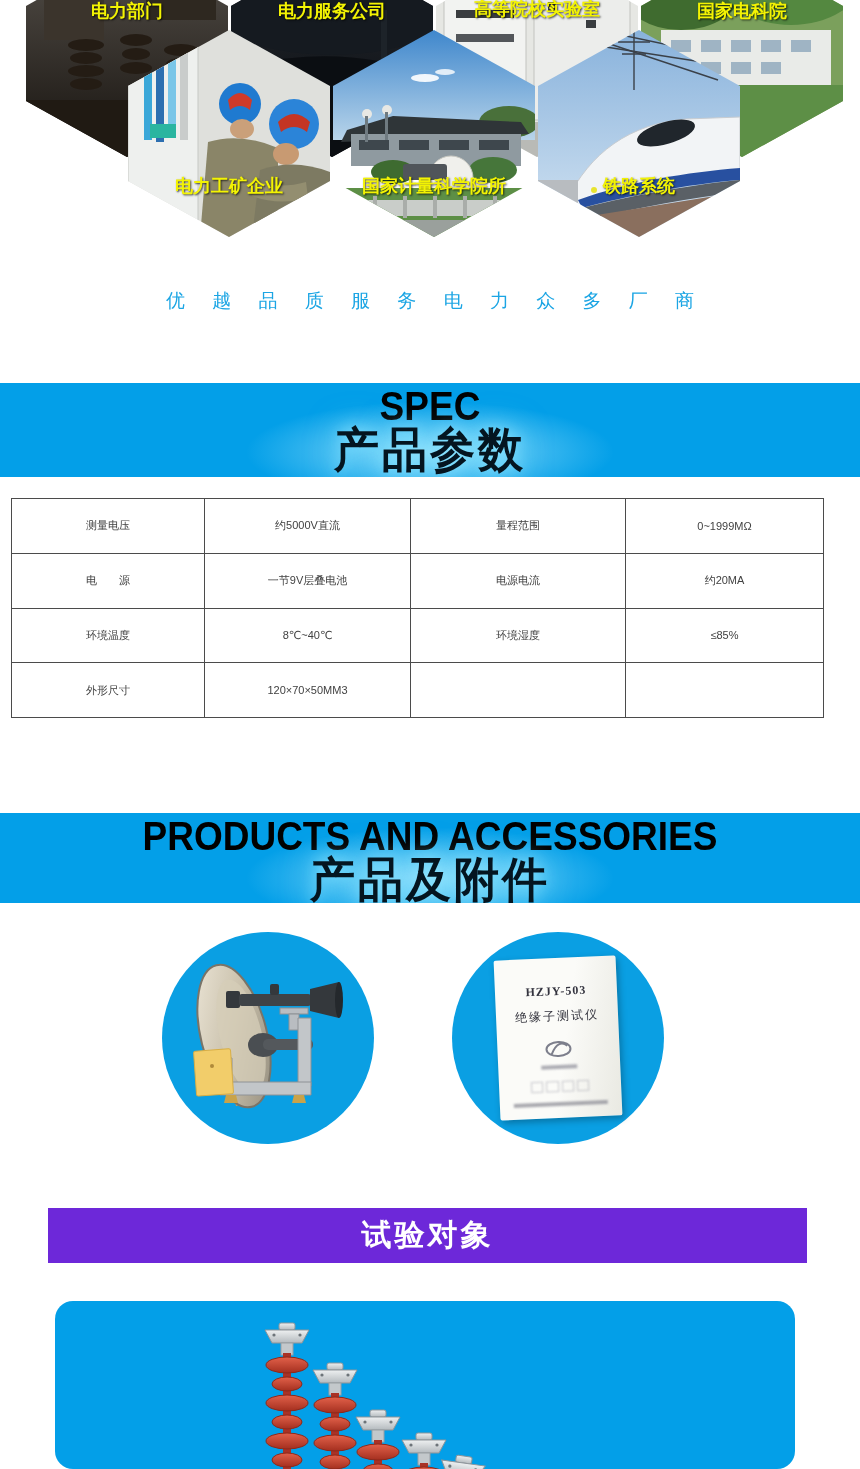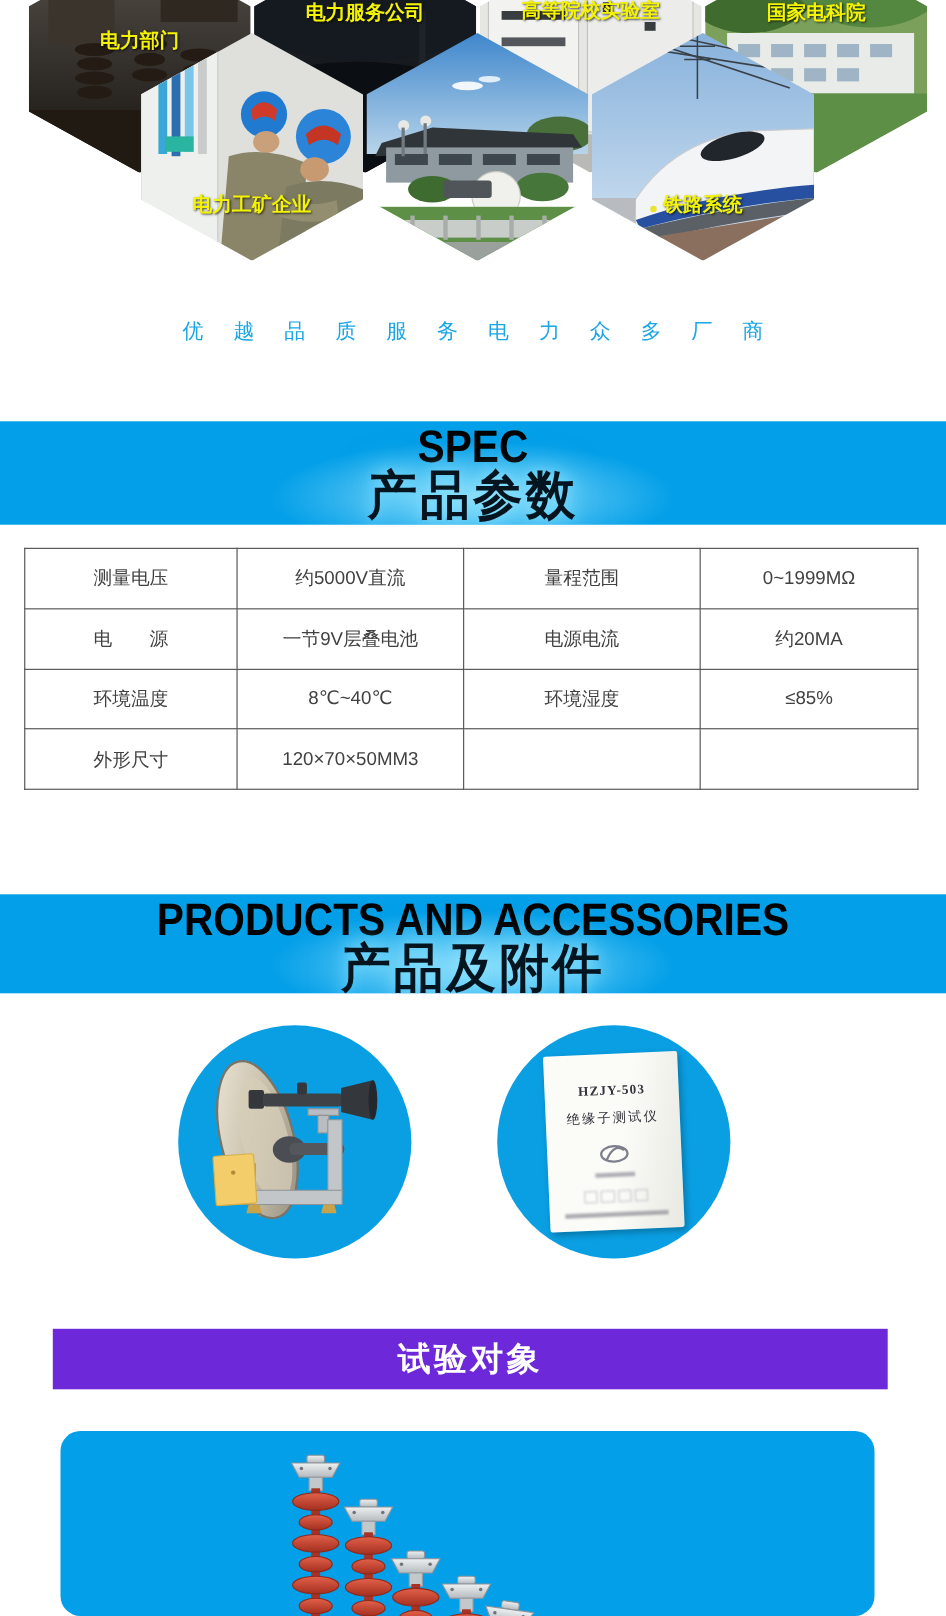--- a/index.html
+++ b/index.html
@@ -9,21 +9,21 @@
   
   .hero{position:absolute;top:0;left:0;width:860px;height:238px;overflow:hidden;}
   .hex{position:absolute;width:202px;height:207px;
        clip-path:polygon(50% 0,100% 27%,100% 73%,50% 100%,0 73%,0 27%);}
   .hex svg{width:100%;height:100%;display:block;}
   .hex-r1-1{left:26px;top:-50px;} .hex-r1-2{left:231px;top:-50px;}
   .hex-r1-3{left:436px;top:-50px;} .hex-r1-4{left:641px;top:-50px;}
   .hex-r2-1{left:128px;top:30px;} .hex-r2-2{left:333px;top:30px;} .hex-r2-3{left:538px;top:30px;}
   .hex-label{position:absolute;width:220px;text-align:center;font-size:18px;font-weight:bold;
        color:#f3f303;text-shadow:1px 1px 2px rgba(0,0,0,.75);white-space:nowrap;z-index:5;}
-  .lab-r1-1{left:17px;top:-1px;margin-top:26px;} .lab-r1-2{left:222px;top:-1px;}
+  .lab-r1-1{left:17px;top:-1px;} .lab-r1-2{left:222px;top:-1px;}
   .lab-r1-3{left:427px;top:-3px;} .lab-r1-4{left:632px;top:-1px;}
   .lab-r2-1{left:119px;top:174px;} .lab-r2-2{left:324px;top:174px;} .lab-r2-3{left:529px;top:174px;}
 
   
   .tagline{position:absolute;top:288px;left:0;width:860px;text-align:center;
        color:#1ba5e4;font-size:19px;letter-spacing:11px;text-indent:11px;}
 
   
   .banner{position:absolute;left:0;width:860px;background:#039fe8;overflow:hidden;text-align:center;}
   #spec-banner{top:383px;height:94px;}
@@ -31,22 +31,22 @@
   .banner-glow{position:absolute;left:50%;bottom:-30px;width:400px;height:110px;transform:translateX(-50%);
        background:radial-gradient(ellipse at center,rgba(175,236,255,.8) 0%,rgba(175,236,255,0) 65%);pointer-events:none;}
   .banner-en{display:inline-block;margin-top:5px;font-size:37px;font-weight:900;color:#000;
        line-height:1.05;transform:scaleY(1.12);letter-spacing:0px;}
   .banner-cn{display:inline-block;font-size:45px;font-weight:900;color:#041520;line-height:1.0;
        letter-spacing:3px;transform:scaleY(1.06);
        text-shadow:0 0 14px rgba(135,228,255,.95),0 0 32px rgba(135,228,255,.55);}
   .banner-inner{position:relative;z-index:2;}
 
   
-  #spec-table{position:absolute;top:498px;left:22px;width:812px;height:220px;border-collapse:collapse;
-       table-layout:fixed;font-size:17px;color:#414141;background:#fff;}
+  #spec-table{position:absolute;top:498px;left:11px;width:812px;height:220px;border-collapse:collapse;
+       table-layout:fixed;font-size:11px;color:#414141;background:#fff;}
   #spec-table td{border:1px solid #4b4b4b;text-align:center;vertical-align:middle;padding:0;height:43px;}
 
   
   .product-circle{position:absolute;top:932px;width:212px;height:212px;border-radius:50%;background:#0a9fe3;}
   #device-circle{left:162px;} #manual-circle{left:452px;}
   .device-svg{position:absolute;left:0;top:0;width:212px;height:212px;}
   .manual{position:absolute;left:50%;top:50%;width:122px;height:160px;
        transform:translate(-50%,-50%) rotate(-2.5deg);
        background:linear-gradient(100deg,#fbfbf8 55%,#e9e9e2);border-radius:2px;
        box-shadow:2px 3px 7px rgba(0,0,0,.28);text-align:center;}
@@ -243,20 +243,21 @@
         <path d="M40 188 L202 162 L202 207 L40 207 Z" fill="#8a6f5e"></path>
         <path d="M150 190 L202 180 L202 207 L150 207 Z" fill="#4e7c3a"></path>
       </svg>
     </div>
 
     <span class="hex-label lab-r1-1">电力部门</span>
     <span class="hex-label lab-r1-2">电力服务公司</span>
     <span class="hex-label lab-r1-3">高等院校实验室</span>
     <span class="hex-label lab-r1-4">国家电科院</span>
     <span class="hex-label lab-r2-1">电力工矿企业</span>
+    <span class="hex-label lab-r2-2">国家计量科学院所</span>
     <span class="hex-label lab-r2-3">铁路系统</span>
   </div>
 
   <div class="tagline">优 越 品 质 服 务 电 力 众 多 厂 商</div>
 
   <div class="banner" id="spec-banner">
     <div class="banner-glow"></div>
     <div class="banner-inner">
       <span class="banner-en">SPEC</span><br>
       <span class="banner-cn">产品参数</span>

